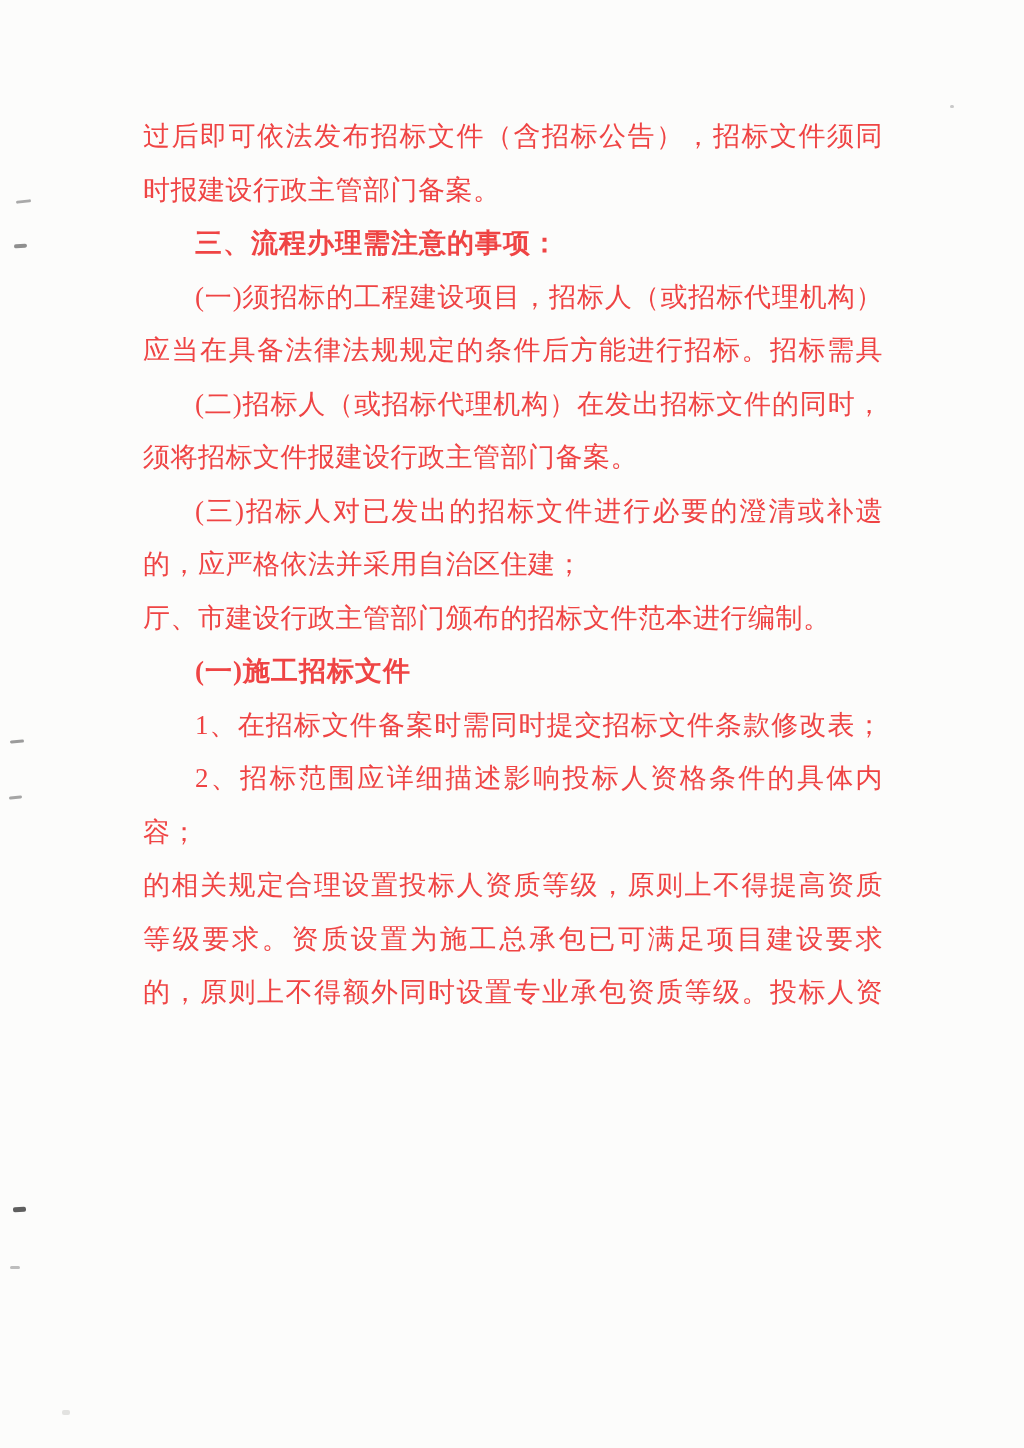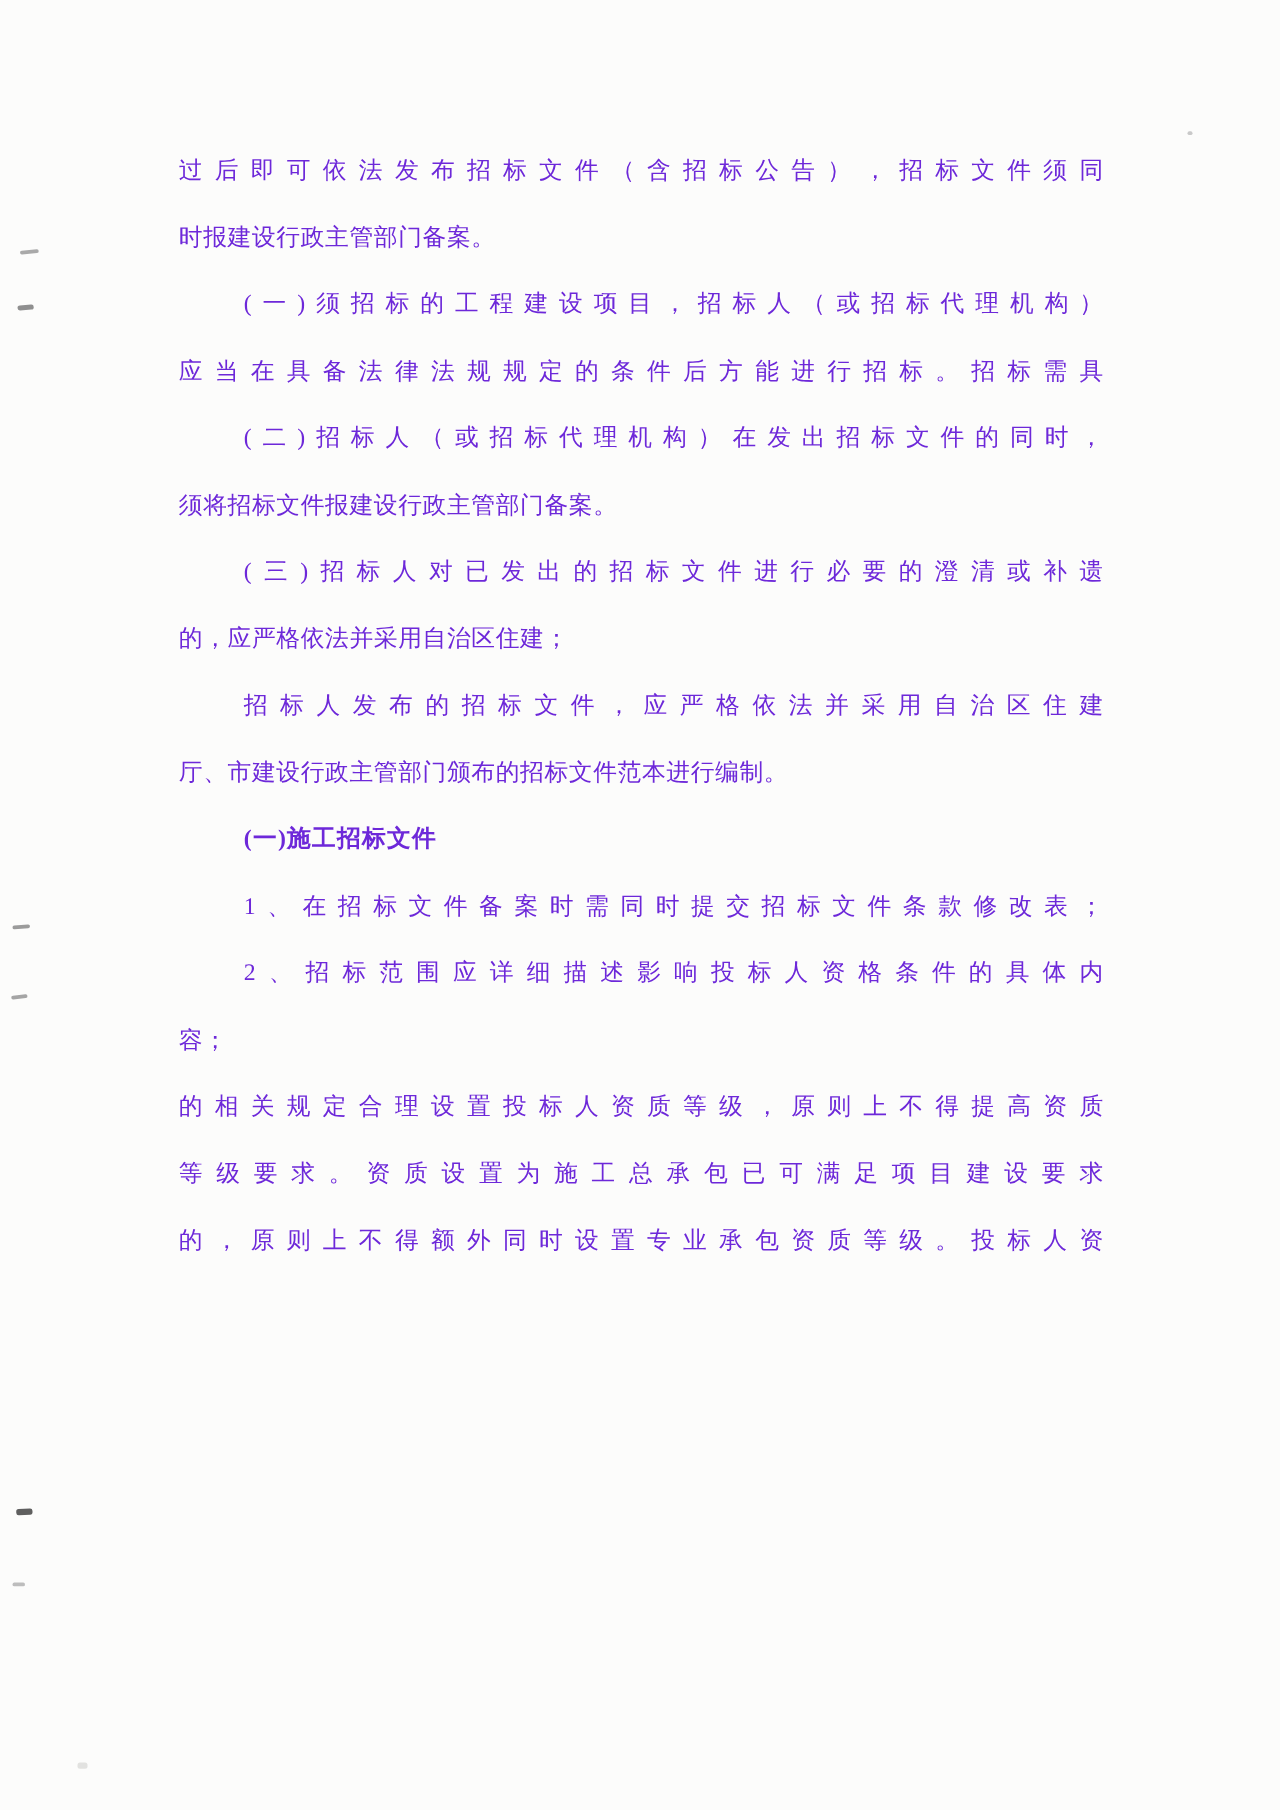--- a/index.html
+++ b/index.html
@@ -13,23 +13,23 @@
     height: 1448px;
     background: #fcfcfb;
     overflow: hidden;
     font-family: "Liberation Serif", "DejaVu Serif", serif;
   }
   .textblock {
     position: absolute;
     left: 143px;
     top: 110px;
     width: 740px;
-    font-size: 19px;
+    font-size: 27px;
     line-height: 53.5px;
-    color: #6d28d9;
+    color: #ef4444;
     letter-spacing: 0.5px;
   }
   .line {
     height: 53.5px;
     white-space: nowrap;
   }
   .line.full {
     white-space: normal;
     text-align: justify;
     text-align-last: justify;
@@ -57,27 +57,27 @@
   .m8 { left: 62px; top: 1410px; width: 8px; height: 5px; background: #e2e2e0; }
 </style>
 </head>
 <body>
 
 <div class="page">
 
   <div class="textblock">
     <div class="line full">过后即可依法发布招标文件（含招标公告），招标文件须同</div>
     <div class="line">时报建设行政主管部门备案。</div>
+    <div class="line indent bold">三、流程办理需注意的事项：</div>
     <div class="line indent full">(一)须招标的工程建设项目，招标人（或招标代理机构）</div>
     <div class="line full">应当在具备法律法规规定的条件后方能进行招标。招标需具</div>
     <div class="line indent full">(二)招标人（或招标代理机构）在发出招标文件的同时，</div>
     <div class="line">须将招标文件报建设行政主管部门备案。</div>
     <div class="line indent full">(三)招标人对已发出的招标文件进行必要的澄清或补遗</div>
     <div class="line">的，应严格依法并采用自治区住建；</div>
-    <div class="line indent full">招标人发布的招标文件，应严格依法并采用自治区住建</div>
     <div class="line">厅、市建设行政主管部门颁布的招标文件范本进行编制。</div>
     <div class="line indent bold">(一)施工招标文件</div>
     <div class="line indent full">1、在招标文件备案时需同时提交招标文件条款修改表；</div>
     <div class="line indent full">2、招标范围应详细描述影响投标人资格条件的具体内</div>
     <div class="line">容；</div>
     <div class="line full">的相关规定合理设置投标人资质等级，原则上不得提高资质</div>
     <div class="line full">等级要求。资质设置为施工总承包已可满足项目建设要求</div>
     <div class="line full">的，原则上不得额外同时设置专业承包资质等级。投标人资</div>
   </div>
 

